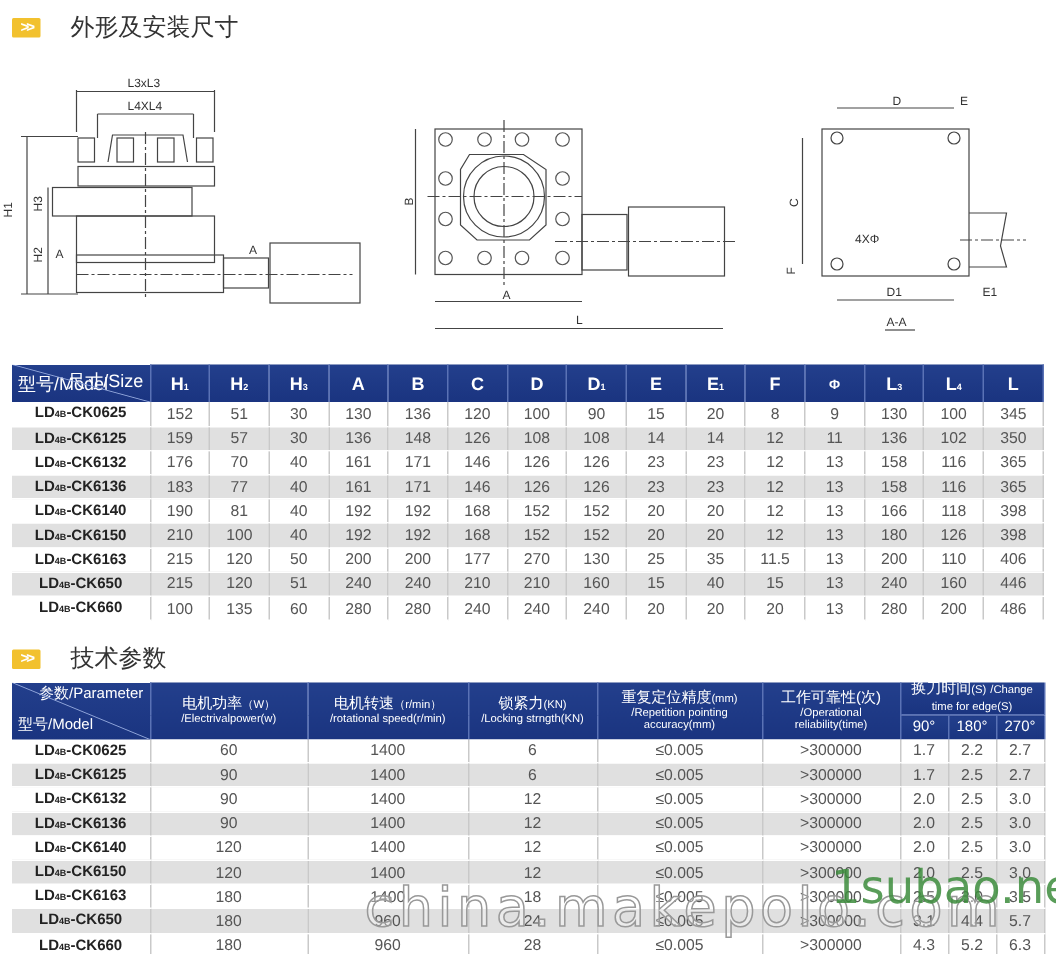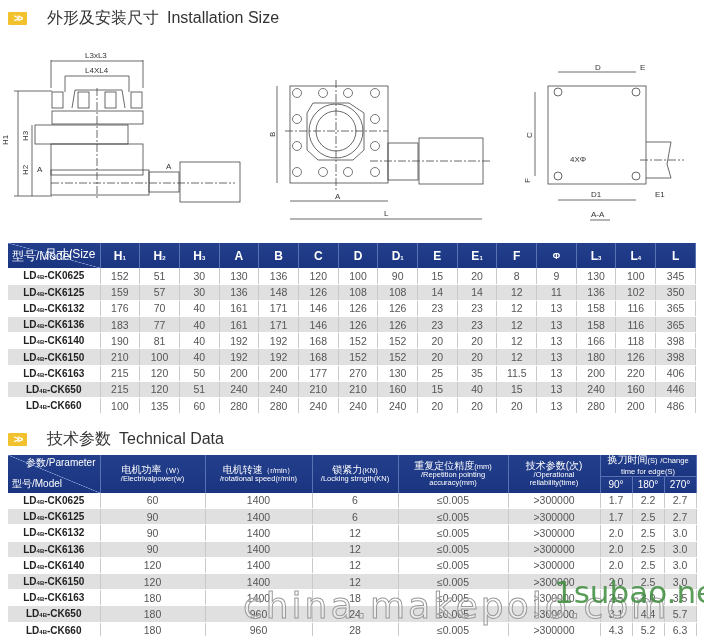--- a/index.html
+++ b/index.html
@@ -42,21 +42,20 @@
   .watermark1 { position: absolute; left: 243px; top: 585px; font-size: 36px; color: rgba(255,255,255,0.35);
     -webkit-text-stroke: 1px #999; font-family: "DejaVu Sans", sans-serif; letter-spacing: 3px; pointer-events: none; }
   .watermark2 { position: absolute; left: 510px; top: 574px; font-size: 31px; color: rgba(60,140,60,0.85); font-family: "DejaVu Sans", sans-serif; pointer-events: none; margin-left: 44px; }
 </style>
 </head>
 <body>
 
 <div class="section-title" style="top:7px;">
   <span class="badge">&gt;&gt;</span>
   <span class="zh">外形及安装尺寸</span>
-  <span class="en">Installation Size</span>
 </div>
 
 <svg class="drawings" viewBox="0 36 704 200" xmlns="http://www.w3.org/2000/svg" font-family="Liberation Sans, sans-serif" font-size="8" fill="none" stroke="#444" stroke-width="0.8">
 
   <g>
     <line x1="51" y1="60" x2="51" y2="88"></line>
     <line x1="143" y1="60" x2="143" y2="88"></line>
     <line x1="51" y1="61" x2="143" y2="61"></line>
     <text x="85" y="58" fill="#333" stroke="none">L3xL3</text>
     <line x1="65" y1="76" x2="129" y2="76"></line>
@@ -287,21 +286,21 @@
         <td>200</td>
         <td>200</td>
         <td>177</td>
         <td>270</td>
         <td>130</td>
         <td>25</td>
         <td>35</td>
         <td>11.5</td>
         <td>13</td>
         <td>200</td>
-        <td>220</td>
+        <td>110</td>
         <td>406</td>
       </tr>
       <tr>
         <td class="model"><span>LD</span><sub>4B</sub><span>-CK650</span></td>
         <td>215</td>
         <td>120</td>
         <td>51</td>
         <td>240</td>
         <td>240</td>
         <td>210</td>
@@ -332,21 +331,20 @@
         <td>280</td>
         <td>200</td>
         <td>486</td>
       </tr>
     </tbody>
 </table>
 
 <div class="section-title" style="top:428px;">
   <span class="badge">&gt;&gt;</span>
   <span class="zh">技术参数</span>
-  <span class="en">Technical Data</span>
 </div>
 
 <table id="t2">
   <colgroup>
     <col style="width:92px">
       <col style="width:105px">
       <col style="width:107px">
       <col style="width:86px">
     <col style="width:110px">
       <col style="width:92px">
@@ -357,21 +355,21 @@
   <thead>
     <tr>
       <th class="diag" rowspan="2" style="height:34px">
         <span class="tr">参数/Parameter</span>
         <span class="bl">型号/Model</span>
       </th>
       <th rowspan="2"><span class="zh">电机功率</span><span class="unit">（W）</span><span class="small">/Electrivalpower(w)</span></th>
       <th rowspan="2"><span class="zh">电机转速</span><span class="unit">（r/min）</span><span class="small">/rotational speed(r/min)</span></th>
       <th rowspan="2"><span class="zh">锁紧力</span><span class="unit">(KN)</span><span class="small">/Locking strngth(KN)</span></th>
       <th rowspan="2"><span class="zh">重复定位精度</span><span class="unit">(mm)</span><span class="small">/Repetition pointing accuracy(mm)</span></th>
-      <th rowspan="2"><span class="zh">技术参数(次)</span><span class="small">/Operational reliability(time)</span></th>
+      <th rowspan="2"><span class="zh">工作可靠性(次)</span><span class="small">/Operational reliability(time)</span></th>
       <th colspan="3" style="height:18px"><span class="zh">换刀时间</span><span class="unit">(S)</span> <span class="unit">/Change time for edge(S)</span></th>
     </tr>
     <tr class="sub">
       <th>90°</th>
       <th>180°</th>
       <th>270°</th>
     </tr>
   </thead>
   <tbody id="t2-body">
       <tr>

